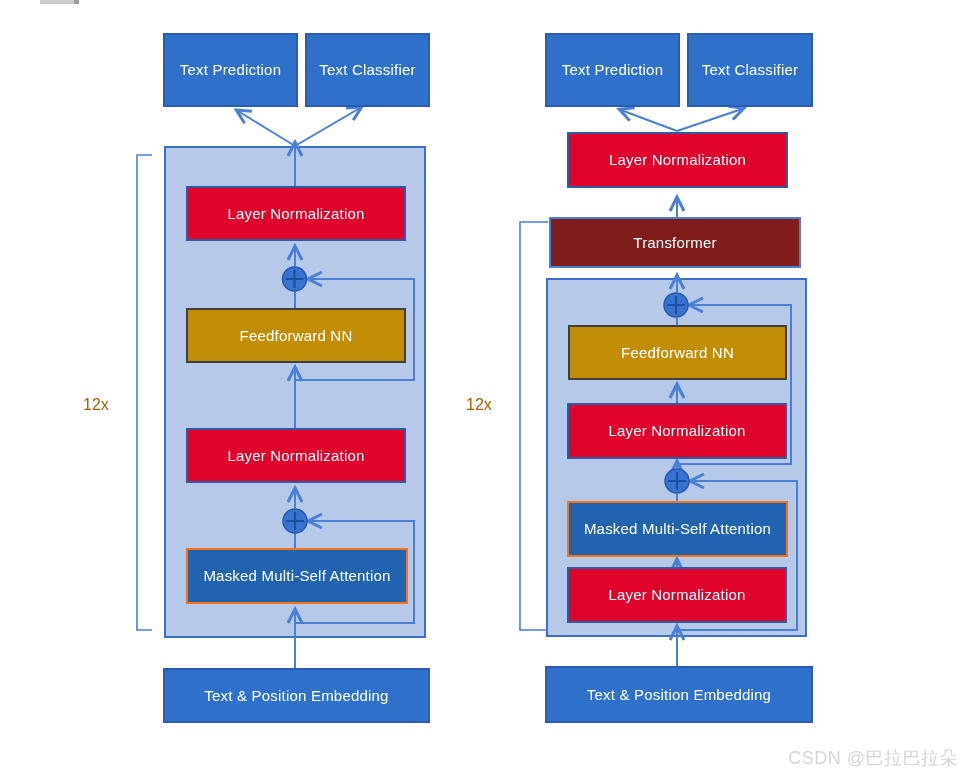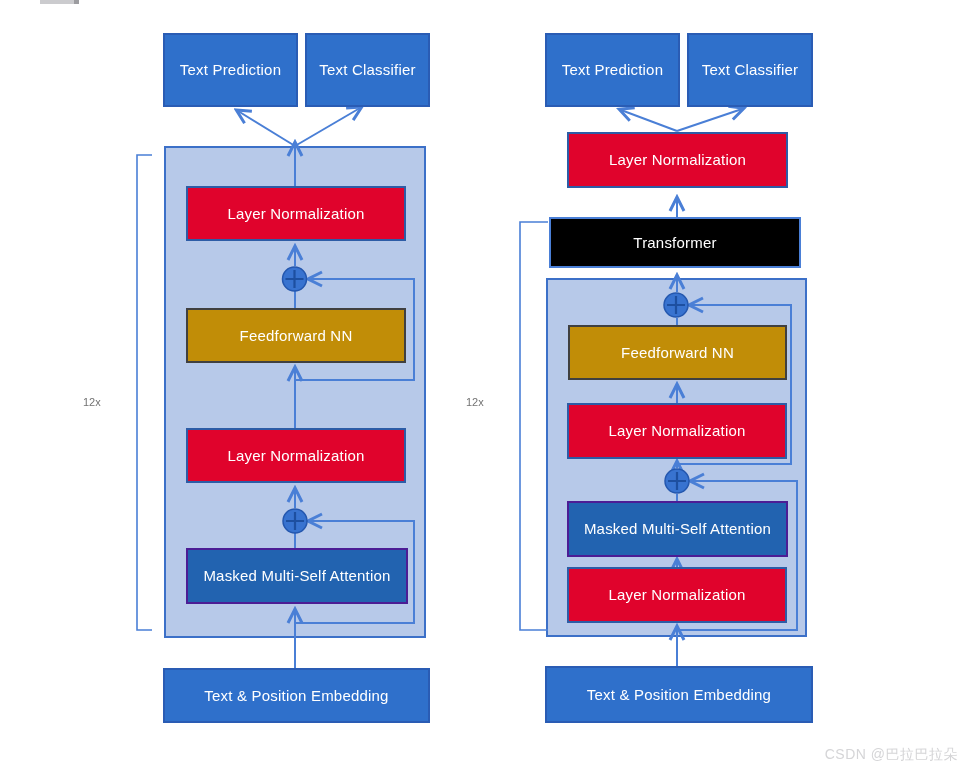--- a/index.html
+++ b/index.html
@@ -7,29 +7,29 @@
        font-family:"Liberation Sans","DejaVu Sans",sans-serif;}
   .canvas{position:absolute;left:0;top:0;width:960px;height:778px;}
   .layer{position:absolute;left:0;top:0;width:960px;height:778px;}
   .z1{z-index:1}.z2{z-index:2}.z3{z-index:3}
   .box{position:absolute;box-sizing:border-box;display:flex;align-items:center;
        justify-content:center;text-align:center;color:#ffffff;font-size:15px;
        letter-spacing:.2px;line-height:1.15;}
   .blue{background:#2f70cb;border:2px solid #2a5cb4;}
   .red{background:#e0032c;border:2px solid #2d5ca6;text-align:right;}
   .gold{background:#c18d07;border:2px solid #404040;}
-  .navy{background:#2263b0;border:2px solid #4c1d95;}
+  .navy{background:#2263b0;border:2px solid #f97316;}
   .container{position:absolute;box-sizing:border-box;background:#b7c9e9;
        border:2px solid #3c70c8;}
-  .transformer{background:#000000;border:2px solid #4a7fd6;color:#ffffff;}
-  .repeat-label{position:absolute;color:#737373;font-size:11px;}
+  .transformer{background:#7f1d1d;border:2px solid #4a7fd6;color:#ffffff;}
+  .repeat-label{position:absolute;color:#a16207;font-size:16px;}
   .top-bar{position:absolute;left:40px;top:0;width:35px;height:4px;background:#cbcbce;}
   .top-bar-end{position:absolute;left:74px;top:0;width:5px;height:4px;background:#9c9ca0;}
   .watermark{position:absolute;left:770px;top:746px;width:188px;text-align:right;
-       color:#d5d5d7;font-size:14px;letter-spacing:.5px;white-space:nowrap;}
+       color:#d5d5d7;font-size:18px;letter-spacing:.5px;white-space:nowrap;}
   svg{display:block;}
   .wire{stroke:#4a7fd6;stroke-width:2;fill:none;}
   .bracket{stroke:#4a7fd6;stroke-width:1.6;fill:none;}
   .addc{fill:#3873d0;stroke:#2457ae;stroke-width:1.5;}
   .addx{stroke:#1d4fa0;stroke-width:2.2;fill:none;}
 </style>
 </head>
 <body>
 
 <div class="canvas">

